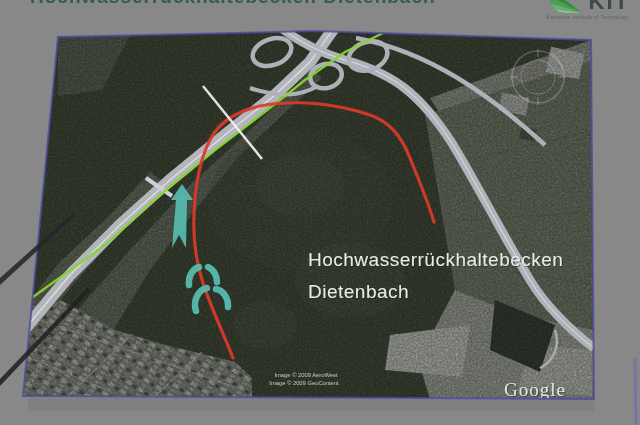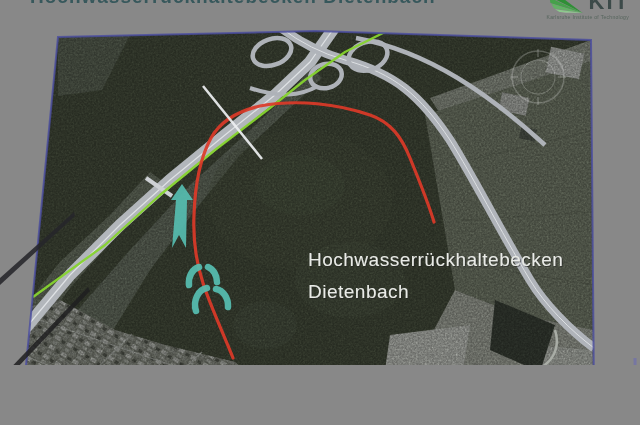--- a/index.html
+++ b/index.html
@@ -1,17 +1,17 @@
 <!DOCTYPE html>
 <html><head>
 <meta charset="utf-8">
 <style>
   html,body{margin:0;padding:0;background:#888;}
   .stage{
-    position:relative;width:640px;height:365px;overflow:hidden;
+    position:relative;width:640px;height:425px;overflow:hidden;
     background:
       linear-gradient(115deg, rgba(60,65,58,.28), rgba(0,0,0,0) 22%),
       linear-gradient(90deg, rgba(70,75,68,.25), rgba(0,0,0,0) 10%),
       linear-gradient(250deg, rgba(70,70,82,.15), rgba(0,0,0,0) 25%),
       radial-gradient(120% 115% at 50% 40%, #d2d5cc 0%, #c7cbc0 55%, #a7ac a1 85%, #9aa094 100%),
       #c2c6bb;
     font-family:"Liberation Sans", sans-serif;
   }
   .slide-title{
     position:absolute;top:-14px;left:30px;z-index:6;

